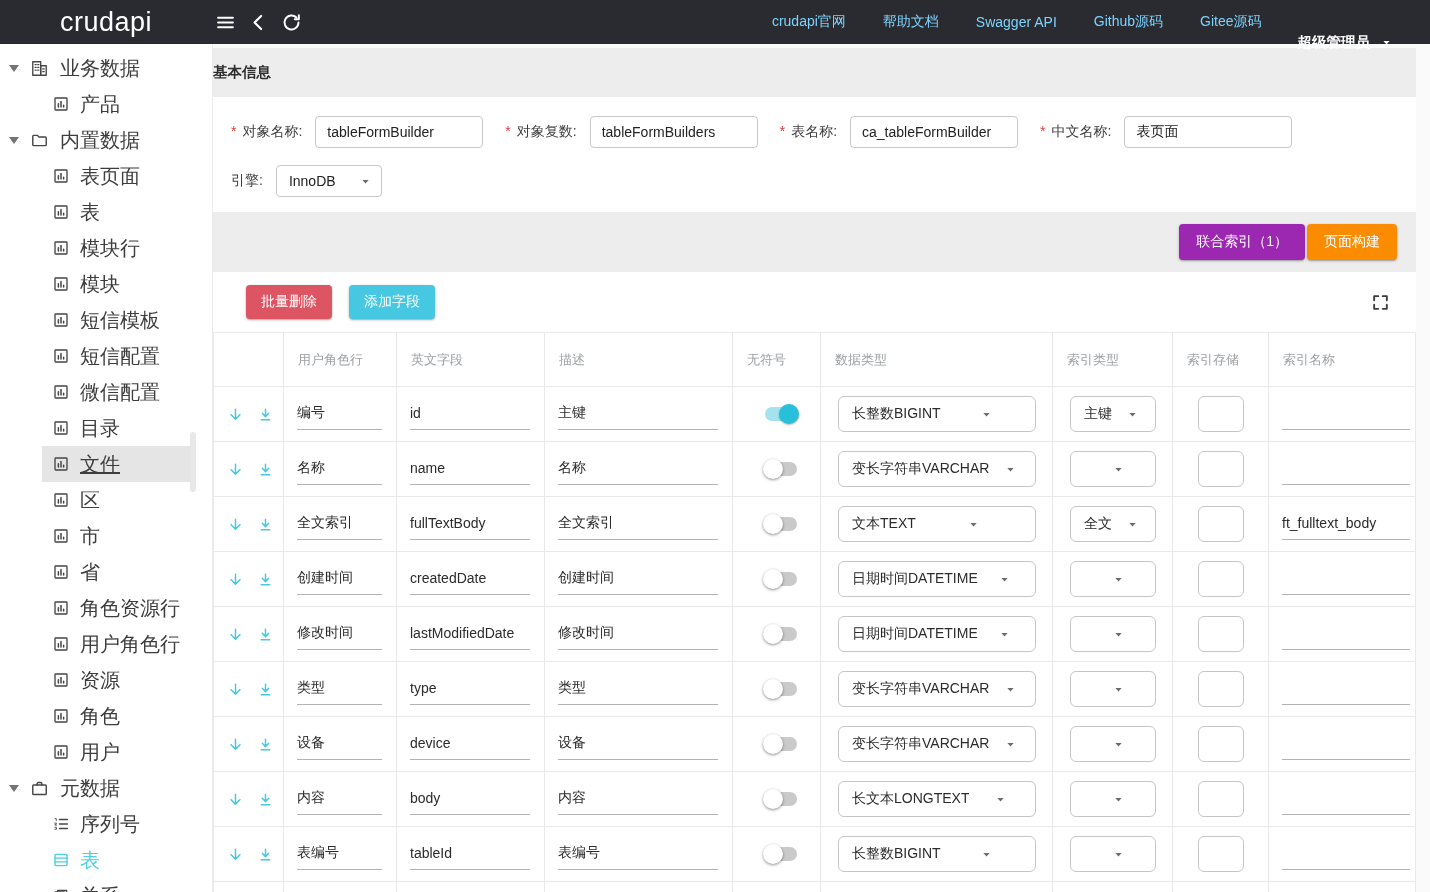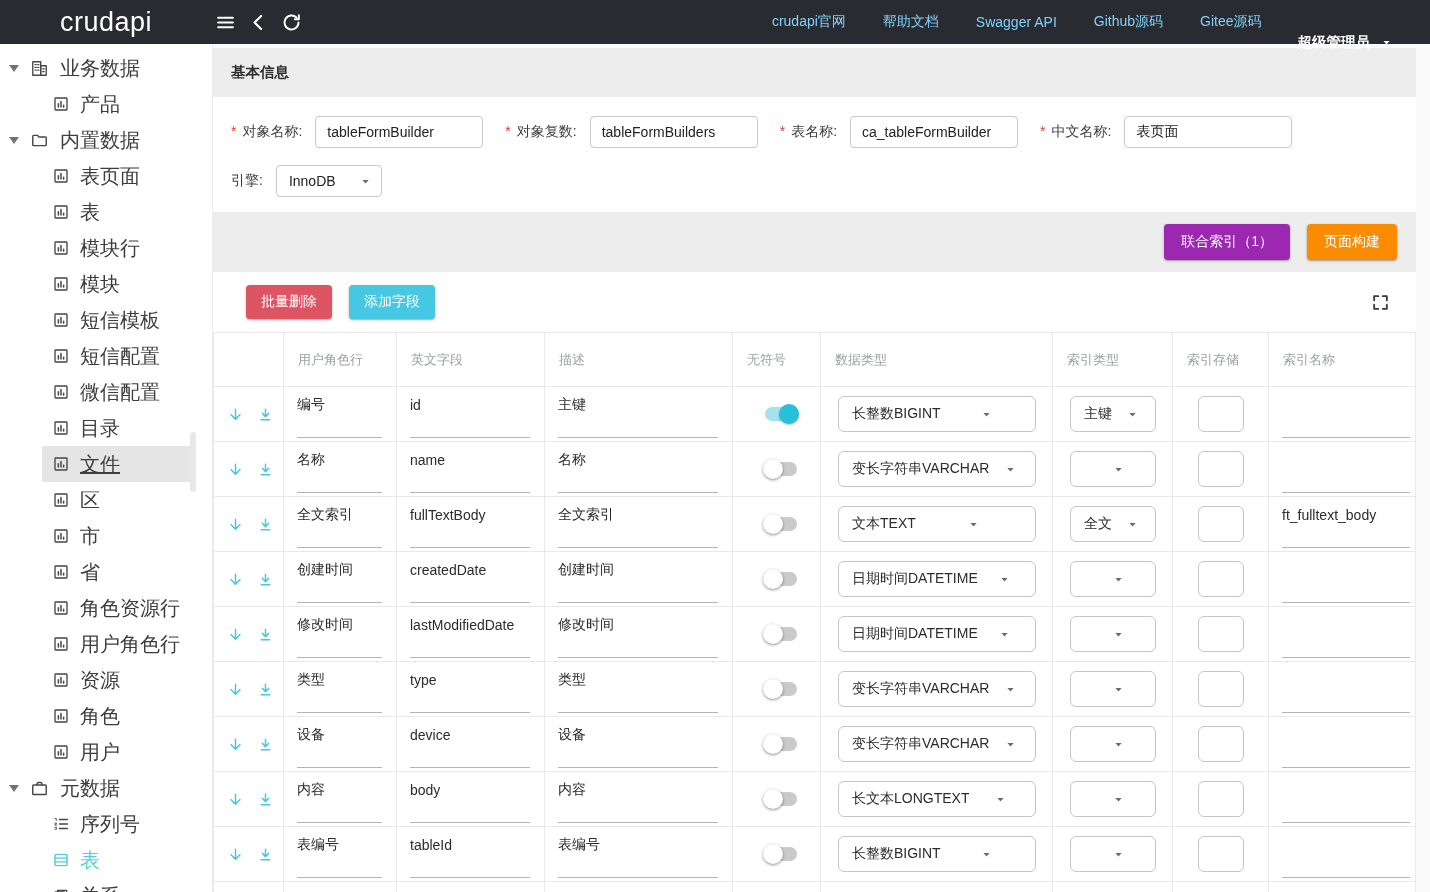--- a/index.html
+++ b/index.html
@@ -40,38 +40,38 @@
   .cicon{ width:18px; height:18px; flex:none; color:#464646; }
   .tc-label{ margin-left:10px; }
   .tree-child.st-hover{ background:#e5e5e5;text-decoration:underline; }
   .tree-child.st-active{ color:var(--activeText); }
   .tree-child.st-active .cicon{ color:var(--activeText); }
   .sb-thumb{ position:absolute; left:190px; top:388px; width:6px; height:60px; background:#e8e8e8; border-radius:3px; }
 
   
   main{ position:absolute; left:213px; top:48px; width:1203px; }
   .band{ background:var(--band); }
-  .title-band{ height:49px; display:flex; align-items:center; padding-left:18px;
+  .title-band{ height:49px; display:flex; align-items:center; 
     font-size:14.5px; font-weight:600; color:#2e2e2e; }
   .form-area{ background:#fff; height:115px; padding:19px 0 0 18px; }
   .frow{ display:flex; align-items:center; margin-bottom:17px; }
   .fgroup{ display:flex; align-items:center; margin-right:22px; }
   .flabel{ font-size:14px; color:#3e3e3e; margin-right:13px; white-space:nowrap; }
   .req::before{ content:"*"; color:#e53935; margin-right:6px; font-size:14px; }
   .finput{
     width:168px; height:32px; border:1px solid #c8c8c8; border-radius:4px;
     padding:0 11px; font-size:14px; color:#222; background:#fff; outline:none;
     font-family:inherit;
   }
   .eng-select{ width:106px; height:32px; border:1px solid #c8c8c8; border-radius:4px;
     display:flex; align-items:center; padding:0 8px 0 12px; font-size:14px; color:#222; cursor:pointer; }
   .eng-select .caret{ margin-left:auto; width:15px; height:15px; color:#6b6b6b; }
 
   .actions-band{ height:60px; display:flex; justify-content:flex-end; align-items:center;
-    gap:17px; padding-right:19px; }
+    gap:2px; padding-right:19px; }
   .btn{ border:none; border-radius:4px; color:#fff; font-size:14px; height:36px; padding:0 17px;
     cursor:pointer; font-family:inherit; box-shadow:0 1px 3px rgba(0,0,0,.25), 0 1px 1px rgba(0,0,0,.14); white-space:nowrap; }
   .btn.purple{ background:var(--purple); }
   .btn.orange{ background:var(--orange); }
   .toolbar{ height:60px; background:#fff; display:flex; align-items:center; padding-left:33px; gap:17px; }
   .toolbar .btn{ height:34px; padding:0 15px; }
   .btn.danger{ background:var(--danger); }
   .btn.cyan{ background:var(--accent); }
   .fs{ margin-left:auto; margin-right:26px; width:19px; height:19px; color:#3d3d3d; cursor:pointer; }
 
@@ -82,21 +82,21 @@
   .hcell{ border-right:1px solid var(--border); display:flex; align-items:center;
     padding-left:14px; font-size:13px; color:#9da0a3; min-width:0; }
   .trow{ height:55px; border-bottom:1px solid var(--border); }
   .trow.partial{ height:12px; border-bottom:none; }
   .cell{ border-right:1px solid var(--border); display:flex; align-items:center; min-width:0; }
   .c-icons{ padding-left:13px; gap:13px; color:var(--accent); }
   .ricon{ width:17px; height:17px; flex:none; cursor:pointer; }
   .ul-input{
     border:none; border-bottom:1px solid #b4b4b4; background:transparent; outline:none;
     width:calc(100% - 27px); margin:0 13px; font-size:14px; color:#2b2b2b;
-    padding:6px 0 24px; font-family:inherit;
+    padding:6px 0 8px; font-family:inherit;
   }
   .c-name .ul-input{ width:calc(100% - 18px); margin-right:5px; }
   .c-toggle{ padding-left:30px; }
   .toggle{ position:relative; width:36px; height:20px; cursor:pointer; flex:none; }
   .toggle .track{ position:absolute; left:2px; top:3px; width:32px; height:14px; border-radius:7px;
     background:#9e9e9e; opacity:.55; }
   .toggle .knob{ position:absolute; top:0; left:0; width:20px; height:20px; border-radius:50%;
     background:#fff; box-shadow:0 1px 3px rgba(0,0,0,.45); }
   .toggle.on .track{ background:var(--accent); opacity:.5; }
   .toggle.on .knob{ left:16px; background:var(--accentStrong); box-shadow:0 1px 2px rgba(0,0,0,.3); }

